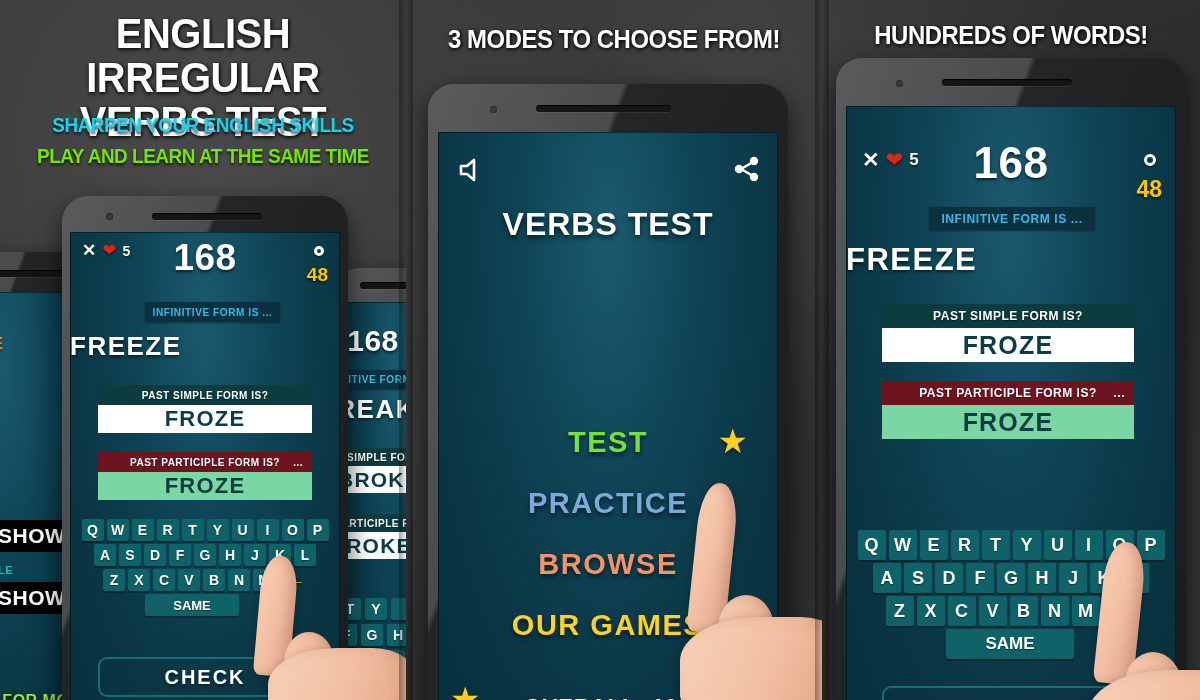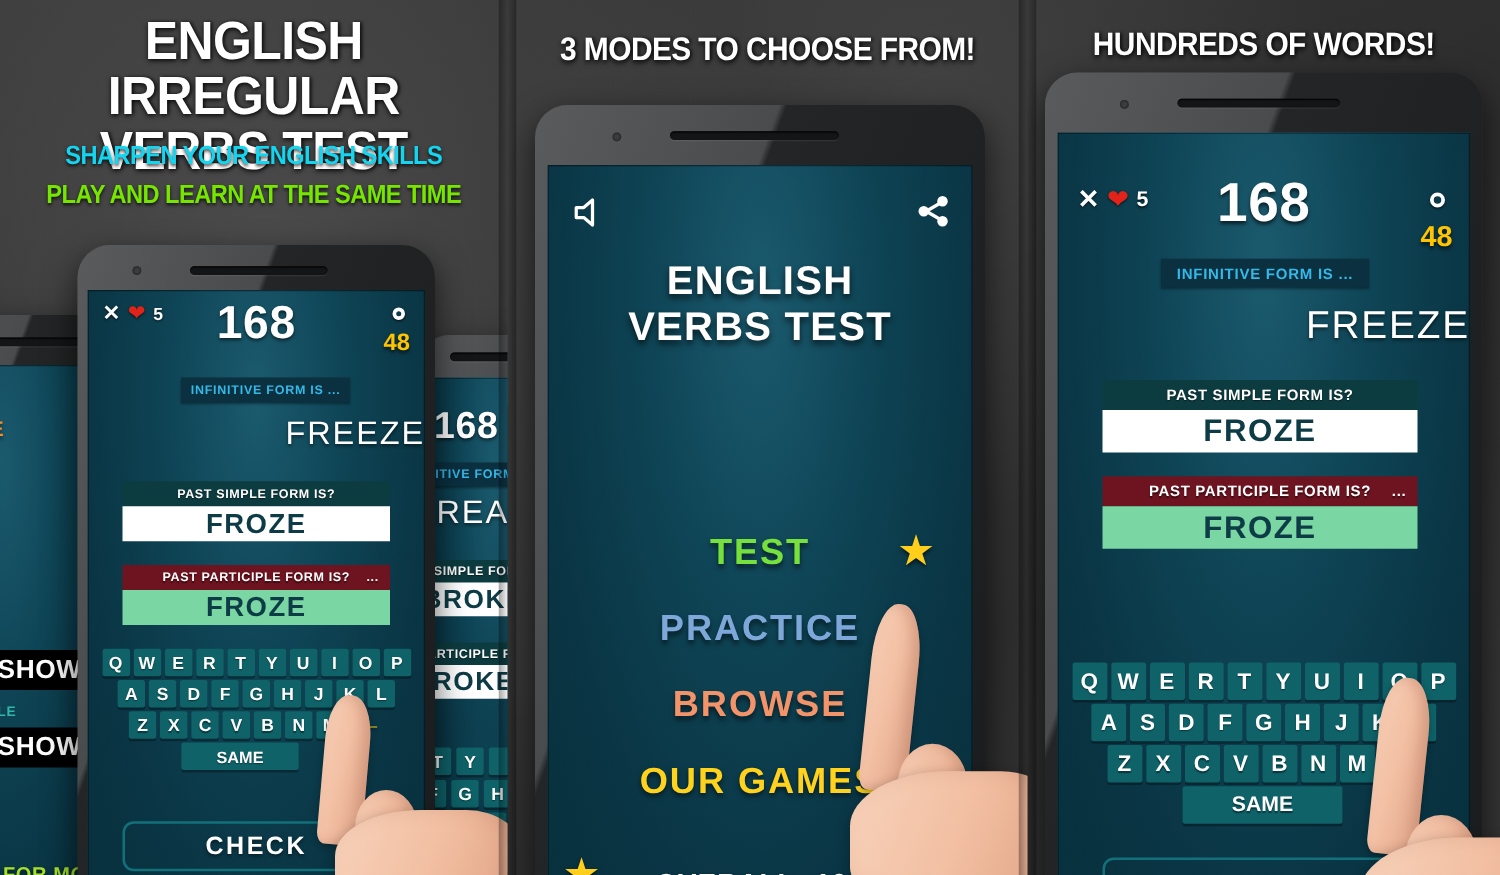--- a/index.html
+++ b/index.html
@@ -80,22 +80,22 @@
   .timer { position: absolute; color: #ffc400; font-weight: bold;
            text-shadow: 0 2px 3px rgba(0,0,0,0.6); }
 
   .prompt-chip {
     position: absolute; background: #0b3040; color: #35b9e8;
     font-weight: bold; text-align: center; letter-spacing: 0.6px;
     display: flex; align-items: center; justify-content: center;
     box-shadow: 0 1px 2px rgba(0,0,0,0.4);
   }
   .word {
-    position: absolute; width: 100%; text-align: right; color: #fff;
-    font-weight: normal; letter-spacing: 1.5px;
+    position: absolute; width: 100%; text-align: left; color: #fff;
+    font-weight: bold; letter-spacing: 1.5px;
     text-shadow: 0 2px 3px rgba(0,0,0,0.55);
   }
 
   .field-label {
     position: absolute; display: flex; align-items: center; justify-content: center;
     color: #fff; font-weight: bold; letter-spacing: 0.5px;
     text-shadow: 0 1px 1px rgba(0,0,0,0.5);
   }
   .field-label.teal { background: #0d3c40; }
   .field-label.maroon { background: #6e1420; }
@@ -321,21 +321,20 @@
           <svg width="30" height="30" viewBox="0 0 30 30">
             <line x1="9" y1="15" x2="21" y2="8" stroke="#fff" stroke-width="2.6"></line>
             <line x1="9" y1="15" x2="21" y2="22" stroke="#fff" stroke-width="2.6"></line>
             <circle cx="22" cy="7" r="4.2" fill="#fff"></circle>
             <circle cx="7" cy="15" r="4.2" fill="#fff"></circle>
             <circle cx="22" cy="23" r="4.2" fill="#fff"></circle>
           </svg>
         </div>
 
         <div class="menu-title" style="top:74px; font-size:32px;">
-          <div>ENGLISH</div>
           <div>VERBS TEST</div>
         </div>
 
         <div class="menu-item" style="top:294px; font-size:29px; color:#76e03c;">TEST</div>
         <div class="menu-item" style="top:355px; font-size:29px; color:#7ea8d9;">PRACTICE</div>
         <div class="menu-item" style="top:416px; font-size:29px; color:#f2936a;">BROWSE</div>
         <div class="menu-item" style="top:477px; font-size:29px; color:#ffd21e;">OUR GAMES</div>
 
         <div class="star" style="right:30px; top:292px; font-size:34px;">★</div>
         <div class="star" style="left:12px; top:550px; font-size:34px;">★</div>

